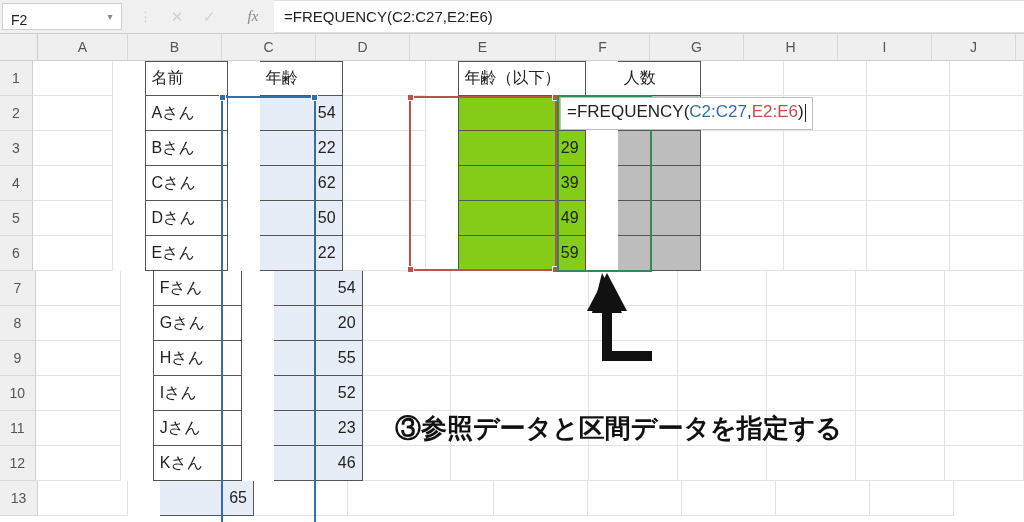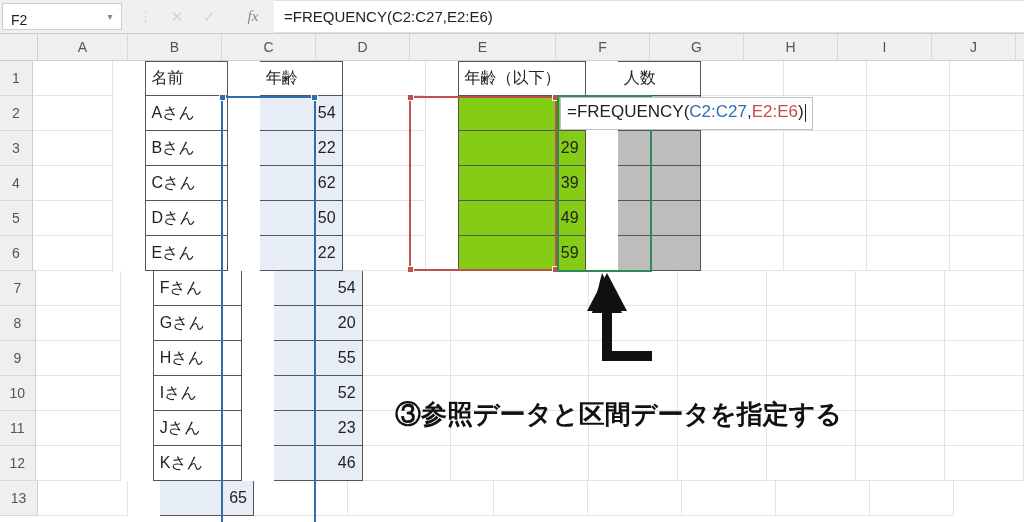--- a/index.html
+++ b/index.html
@@ -448,15 +448,15 @@
     <span>=FREQUENCY(</span><span class="blue-ref">C2:C27</span><span>,</span><span class="red-ref">E2:E6</span><span>)</span><span class="cursor"></span>
   </div>
 
   <svg class="anno-arrow" style="left:580px; top:212px; width:80px; height:130px;" viewBox="0 0 80 130">
     <polygon points="22,0 42,40 32,40 32,78 72,78 72,88 22,88 22,40 12,40" fill="#111"></polygon>
 
     <rect x="22" y="78" width="50" height="10" fill="#111"></rect>
     <rect x="22" y="38" width="10" height="50" fill="#111"></rect>
     <polygon points="27,0 47,38 7,38" fill="#111"></polygon>
   </svg>
-  <div class="anno-label" style="left:395px; top:336px;">③参照データと区間データを指定する</div>
+  <div class="anno-label" style="left:395px; top:350px;">③参照データと区間データを指定する</div>
 
 </div>
 
 </body></html>

